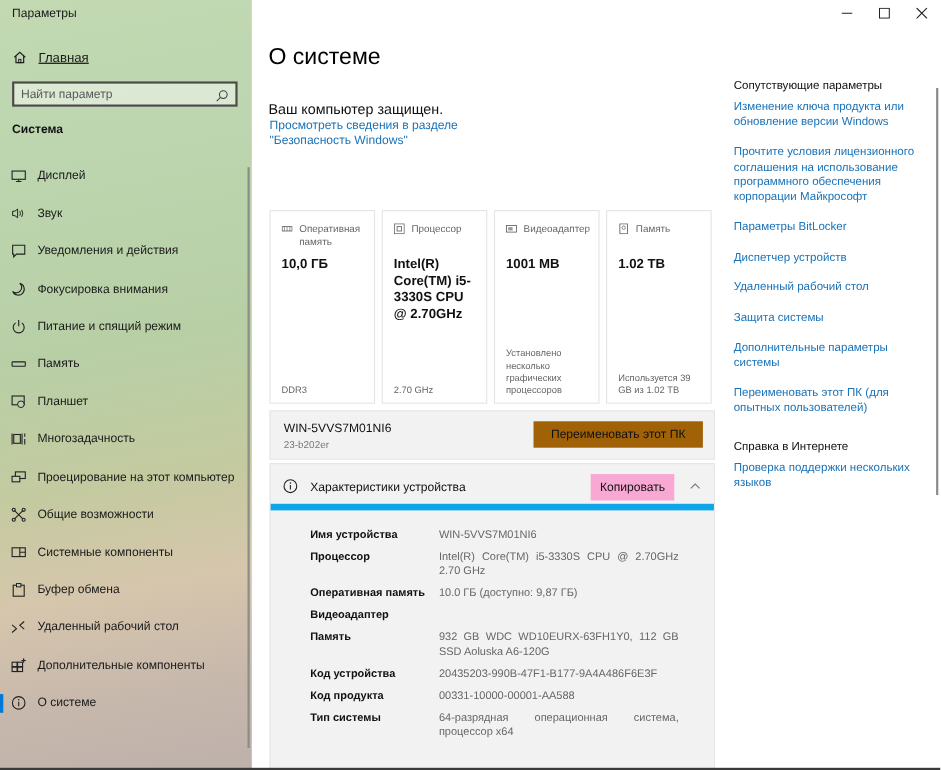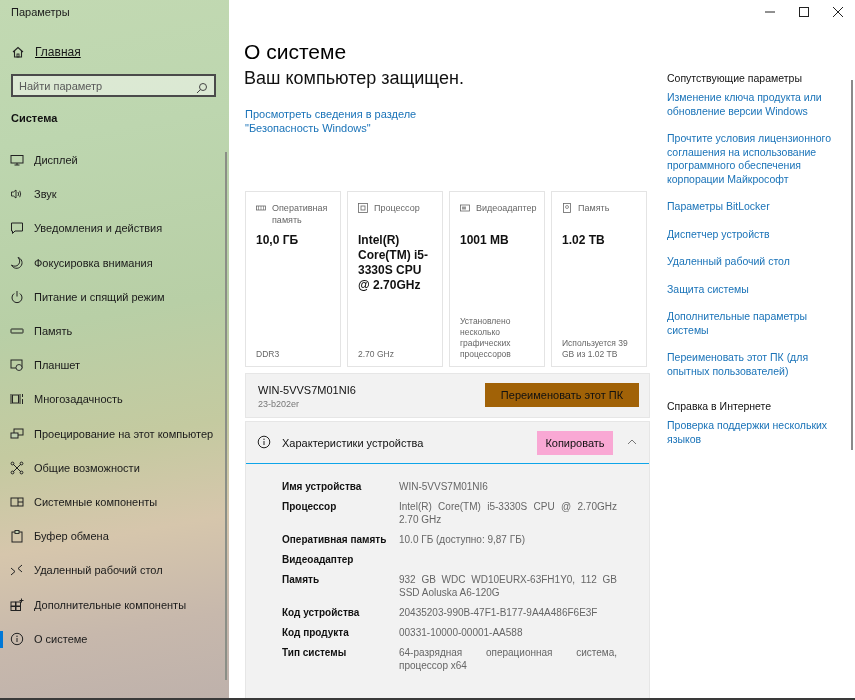--- a/index.html
+++ b/index.html
@@ -34,37 +34,37 @@
   .nav-item.selected::before { content: ""; position: absolute; left: 0; top: 9px; width: 3px; height: 17px; background: #0078d7; }
 
   .sb-scroll { position: absolute; left: 225px; top: 152px; width: 2px; height: 528px; background: #8a8e86; }
 
   
   .main { position: absolute; left: 229px; top: 0; width: 626px; height: 700px; background: #fff; }
   .win-controls { position: absolute; right: 0; top: 0; height: 24px; display: flex; }
   .win-btn { width: 34px; height: 24px; display: flex; align-items: center; justify-content: center; cursor: pointer; }
 
   .page-title { position: absolute; left: 15px; top: 40px; font-size: 21px; font-weight: normal; color: #000; }
-  .protected { position: absolute; left: 15px; top: 68px; font-size: 18px; color: #111; }
+  .protected { position: absolute; left: 15px; top: 92px; font-size: 13px; color: #111; }
   .sec-link { position: absolute; left: 16px; top: 107px; width: 240px; font-size: 11px; line-height: 14px; color: #1a73b8; cursor: pointer; }
 
   .cards { position: absolute; left: 16px; top: 191px; display: flex; gap: 6px; }
   .card { width: 96px; height: 176px; border: 1px solid #e4e4e4; background: #fff; position: relative; padding: 10px 10px; }
   .card-head { display: flex; align-items: flex-start; font-size: 9px; color: #666; line-height: 12px; }
   .card-head .icon { width: 10px; height: 10px; margin-right: 6px; margin-top: 1px; flex-shrink: 0; }
   .card-value { position: absolute; left: 10px; top: 41px; right: 6px; font-size: 12px; font-weight: bold; line-height: 15px; color: #111; }
   .card-foot { position: absolute; left: 10px; bottom: 6px; right: 4px; font-size: 8.5px; line-height: 11px; color: #666; }
 
   .pcname-box { position: absolute; left: 16px; top: 373px; width: 405px; height: 45px; background: #f2f2f2; border: 1px solid #e6e6e6; }
   .pcname { position: absolute; left: 12px; top: 10px; font-size: 11px; color: #111; }
   .pcsub { position: absolute; left: 12px; top: 25px; font-size: 9px; color: #777; }
   .rename-btn { position: absolute; right: 10px; top: 9px; width: 154px; height: 24px; background: #a16207; border: none; font-family: inherit; font-size: 11px; color: #111; cursor: pointer; }
 
   .spec-box { position: absolute; left: 16px; top: 421px; width: 405px; height: 280px; background: #f2f2f2; border: 1px solid #e6e6e6; }
-  .spec-header { height: 42px; position: relative; border-bottom: 1px solid #0ea5e9; }
+  .spec-header { height: 42px; position: relative; border-bottom: 6px solid #0ea5e9; }
   .spec-header .info-icon { position: absolute; left: 11px; top: 13px; width: 14px; height: 14px; }
   .spec-header .title { position: absolute; left: 36px; top: 15px; font-size: 11px; color: #111; }
   .copy-btn { position: absolute; left: 291px; top: 9px; width: 76px; height: 24px; background: #f9a8d4; border: none; font-family: inherit; font-size: 11px; color: #111; cursor: pointer; }
   .chev { position: absolute; left: 380px; top: 14px; width: 12px; height: 12px; cursor: pointer; }
 
   .spec-table { position: absolute; left: 36px; top: 58px; width: 335px; }
   .spec-row { display: flex; font-size: 10px; line-height: 13px; margin-bottom: 7px; }
   .spec-row .k { width: 117px; font-weight: bold; color: #111; flex-shrink: 0; }
   .spec-row .v { flex: 1; color: #666; text-align: justify; }
 

